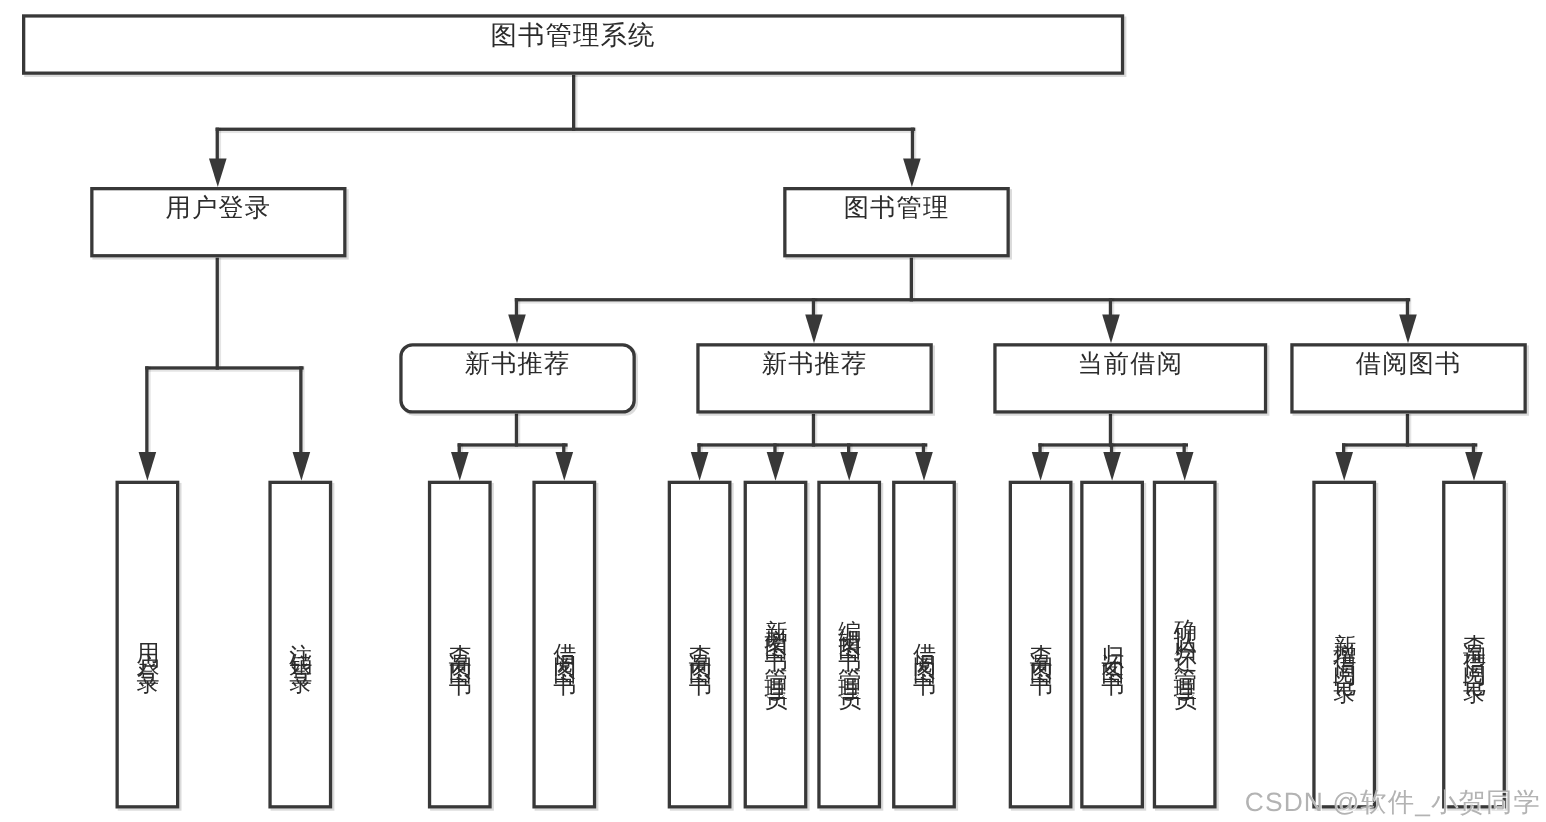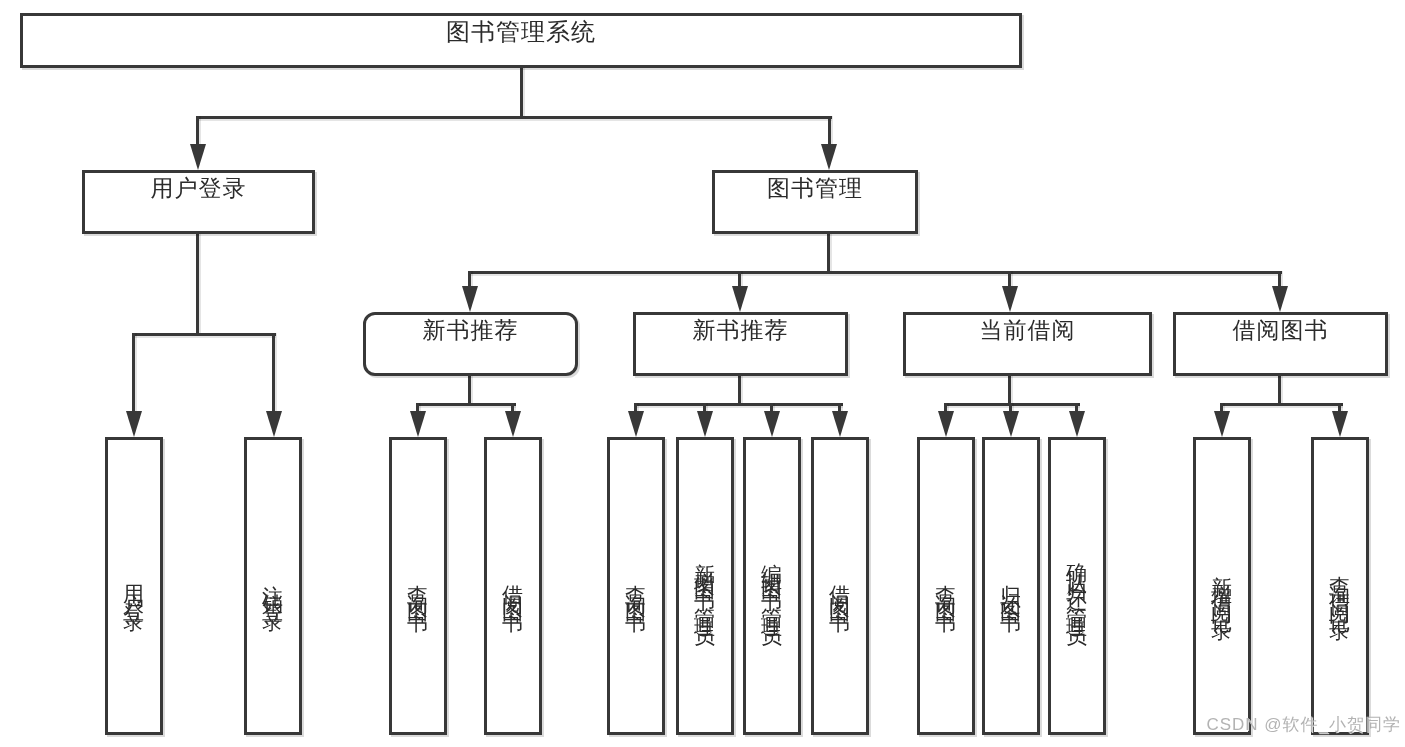--- a/index.html
+++ b/index.html
@@ -34,21 +34,21 @@
   
   .vline{position:absolute;width:3px;background:var(--line);box-shadow:2px 0 0 rgba(0,0,0,0.10);}
   .hline{position:absolute;height:3px;background:var(--line);box-shadow:0 2px 0 rgba(0,0,0,0.10);}
   .arrow{
     position:absolute;width:0;height:0;
     border-left:8px solid transparent;border-right:8px solid transparent;
     border-top:26px solid var(--line);
   }
   .watermark{
     position:absolute;top:713px;right:4px;z-index:5;
-    font-size:17px;color:var(--wm);letter-spacing:1px;
+    font-size:24px;color:var(--wm);letter-spacing:1px;
     text-shadow:1px 1px 0 rgba(255,255,255,0.8);
   }
 </style>
 </head>
 <body>
 
 <div class="canvas">
 
   <div class="vline" style="left:520px;top:67px;height:52px;"></div>
   <div class="hline" style="left:196px;top:116px;width:636px;"></div>

